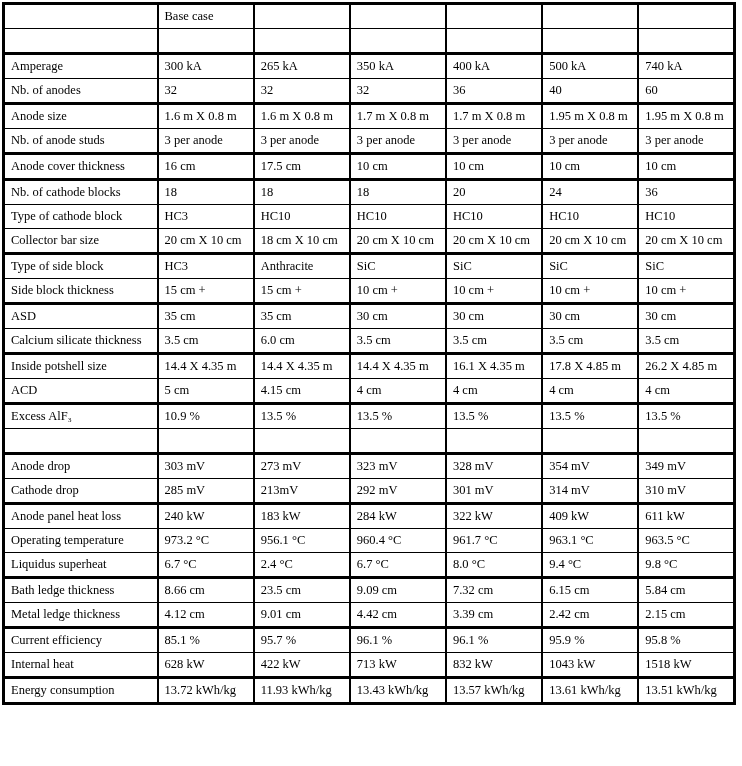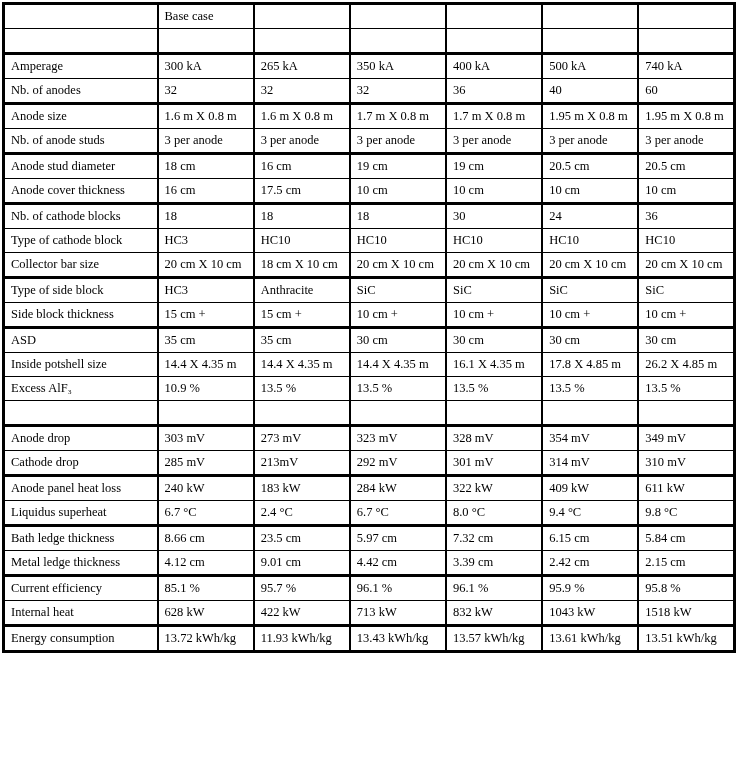--- a/index.html
+++ b/index.html
@@ -110,44 +110,35 @@
         </tr>
         <tr class="section-end">
           <td class="label-cell">Nb. of anode studs</td>
           <td class="value-cell">3 per anode</td>
           <td class="value-cell">3 per anode</td>
           <td class="value-cell">3 per anode</td>
           <td class="value-cell">3 per anode</td>
           <td class="value-cell">3 per anode</td>
           <td class="value-cell">3 per anode</td>
         </tr>
-        <tr>
-          <td class="label-cell">Anode stud diameter</td>
-          <td class="value-cell">18 cm</td>
-          <td class="value-cell">16 cm</td>
-          <td class="value-cell">19 cm</td>
-          <td class="value-cell">19 cm</td>
-          <td class="value-cell">20.5 cm</td>
-          <td class="value-cell">20.5 cm</td>
-        </tr>
         <tr class="section-end">
           <td class="label-cell">Anode cover thickness</td>
           <td class="value-cell">16 cm</td>
           <td class="value-cell">17.5 cm</td>
           <td class="value-cell">10 cm</td>
           <td class="value-cell">10 cm</td>
           <td class="value-cell">10 cm</td>
           <td class="value-cell">10 cm</td>
         </tr>
         <tr>
           <td class="label-cell">Nb. of cathode blocks</td>
           <td class="value-cell">18</td>
           <td class="value-cell">18</td>
           <td class="value-cell">18</td>
-          <td class="value-cell">30</td>
+          <td class="value-cell">20</td>
           <td class="value-cell">24</td>
           <td class="value-cell">36</td>
         </tr>
         <tr>
           <td class="label-cell">Type of cathode block</td>
           <td class="value-cell">HC3</td>
           <td class="value-cell">HC10</td>
           <td class="value-cell">HC10</td>
           <td class="value-cell">HC10</td>
           <td class="value-cell">HC10</td>
@@ -182,29 +173,47 @@
         </tr>
         <tr>
           <td class="label-cell">ASD</td>
           <td class="value-cell">35 cm</td>
           <td class="value-cell">35 cm</td>
           <td class="value-cell">30 cm</td>
           <td class="value-cell">30 cm</td>
           <td class="value-cell">30 cm</td>
           <td class="value-cell">30 cm</td>
         </tr>
+        <tr class="section-end">
+          <td class="label-cell">Calcium silicate thickness</td>
+          <td class="value-cell">3.5 cm</td>
+          <td class="value-cell">6.0 cm</td>
+          <td class="value-cell">3.5 cm</td>
+          <td class="value-cell">3.5 cm</td>
+          <td class="value-cell">3.5 cm</td>
+          <td class="value-cell">3.5 cm</td>
+        </tr>
         <tr>
           <td class="label-cell">Inside potshell size</td>
           <td class="value-cell">14.4 X 4.35 m</td>
           <td class="value-cell">14.4 X 4.35 m</td>
           <td class="value-cell">14.4 X 4.35 m</td>
           <td class="value-cell">16.1 X 4.35 m</td>
           <td class="value-cell">17.8 X 4.85 m</td>
           <td class="value-cell">26.2 X 4.85 m</td>
         </tr>
+        <tr class="section-end">
+          <td class="label-cell">ACD</td>
+          <td class="value-cell">5 cm</td>
+          <td class="value-cell">4.15 cm</td>
+          <td class="value-cell">4 cm</td>
+          <td class="value-cell">4 cm</td>
+          <td class="value-cell">4 cm</td>
+          <td class="value-cell">4 cm</td>
+        </tr>
         <tr>
           <td class="label-cell">Excess AlF₃</td>
           <td class="value-cell">10.9 %</td>
           <td class="value-cell">13.5 %</td>
           <td class="value-cell">13.5 %</td>
           <td class="value-cell">13.5 %</td>
           <td class="value-cell">13.5 %</td>
           <td class="value-cell">13.5 %</td>
         </tr>
         <tr class="section-end">
@@ -236,34 +245,43 @@
         </tr>
         <tr>
           <td class="label-cell">Anode panel heat loss</td>
           <td class="value-cell">240 kW</td>
           <td class="value-cell">183 kW</td>
           <td class="value-cell">284 kW</td>
           <td class="value-cell">322 kW</td>
           <td class="value-cell">409 kW</td>
           <td class="value-cell">611 kW</td>
         </tr>
+        <tr>
+          <td class="label-cell">Operating temperature</td>
+          <td class="value-cell">973.2 °C</td>
+          <td class="value-cell">956.1 °C</td>
+          <td class="value-cell">960.4 °C</td>
+          <td class="value-cell">961.7 °C</td>
+          <td class="value-cell">963.1 °C</td>
+          <td class="value-cell">963.5 °C</td>
+        </tr>
         <tr class="section-end">
           <td class="label-cell">Liquidus superheat</td>
           <td class="value-cell">6.7 °C</td>
           <td class="value-cell">2.4 °C</td>
           <td class="value-cell">6.7 °C</td>
           <td class="value-cell">8.0 °C</td>
           <td class="value-cell">9.4 °C</td>
           <td class="value-cell">9.8 °C</td>
         </tr>
         <tr>
           <td class="label-cell">Bath ledge thickness</td>
           <td class="value-cell">8.66 cm</td>
           <td class="value-cell">23.5 cm</td>
-          <td class="value-cell">5.97 cm</td>
+          <td class="value-cell">9.09 cm</td>
           <td class="value-cell">7.32 cm</td>
           <td class="value-cell">6.15 cm</td>
           <td class="value-cell">5.84 cm</td>
         </tr>
         <tr class="section-end">
           <td class="label-cell">Metal ledge thickness</td>
           <td class="value-cell">4.12 cm</td>
           <td class="value-cell">9.01 cm</td>
           <td class="value-cell">4.42 cm</td>
           <td class="value-cell">3.39 cm</td>

